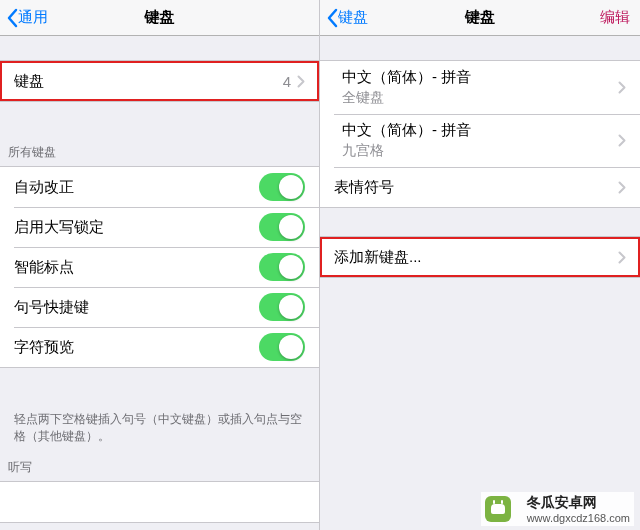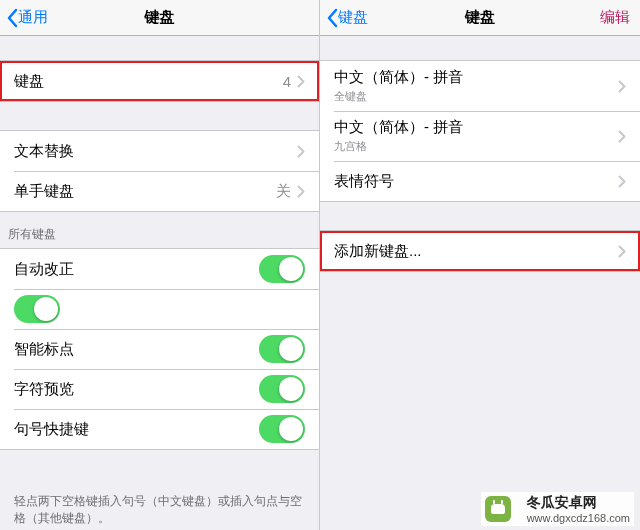--- a/index.html
+++ b/index.html
@@ -64,22 +64,22 @@
   cursor: pointer;
 }
 .row + .row::before {
   content: "";
   position: absolute;
   left: 14px; right: 0; top: 0;
   height: 1px;
   background: #c8c7cc;
 }
 .row-label { font-size: 15px; color: #000; flex: 1; }
-.row-sub { font-size: 11px; color: #8e8e93; margin-top: 2px; }
-.row-col { display: flex; flex-direction: column; flex: 1; padding: 7px 0; }
+.row-sub { font-size: 14px; color: #8e8e93; margin-top: 2px; }
+.row-col { display: flex; flex-direction: column; flex: 1; padding: 7px 0; margin-left: 8px; }
 .row-detail { font-size: 15px; color: #8e8e93; margin-right: 6px; }
 .chevron { color: #c7c7cc; }
 .chevron svg { width: 8px; height: 13px; display: block; }
 
 .toggle {
   width: 46px; height: 28px;
   background: #4cd964;
   border-radius: 14px;
   position: relative;
 }
@@ -168,58 +168,40 @@
           <span class="row-label">键盘</span>
           <span class="row-detail">4</span>
           <span class="chevron">
               <svg viewBox="0 0 8 13">
                 <polyline points="1.5,1.5 6.5,6.5 1.5,11.5" fill="none" stroke="#c7c7cc" stroke-width="2" stroke-linecap="round" stroke-linejoin="round"></polyline>
               </svg>
             </span>
         </div>
       </div>
       <div class="spacer"></div>
-      <div class="group">
-        <div class="row">
-          <span class="row-label">文本替换</span>
-          <span class="chevron">
-              <svg viewBox="0 0 8 13">
-                <polyline points="1.5,1.5 6.5,6.5 1.5,11.5" fill="none" stroke="#c7c7cc" stroke-width="2" stroke-linecap="round" stroke-linejoin="round"></polyline>
-              </svg>
-            </span>
-        </div>
-        <div class="row">
-          <span class="row-label">单手键盘</span>
-          <span class="row-detail">关</span>
-          <span class="chevron">
-              <svg viewBox="0 0 8 13">
-                <polyline points="1.5,1.5 6.5,6.5 1.5,11.5" fill="none" stroke="#c7c7cc" stroke-width="2" stroke-linecap="round" stroke-linejoin="round"></polyline>
-              </svg>
-            </span>
-        </div>
-      </div>
       <div class="section-header">所有键盘</div>
       <div class="group">
         <div class="row">
           <span class="row-label">自动改正</span>
           <div class="toggle"></div>
         </div>
         <div class="row">
+          <span class="row-label">启用大写锁定</span>
           <div class="toggle"></div>
         </div>
         <div class="row">
           <span class="row-label">智能标点</span>
           <div class="toggle"></div>
         </div>
         <div class="row">
+          <span class="row-label">句号快捷键</span>
+          <div class="toggle"></div>
+        </div>
+        <div class="row">
           <span class="row-label">字符预览</span>
-          <div class="toggle"></div>
-        </div>
-        <div class="row">
-          <span class="row-label">句号快捷键</span>
           <div class="toggle"></div>
         </div>
       </div>
       <div class="footer-note">轻点两下空格键插入句号（中文键盘）或插入句点与空格（其他键盘）。</div>
       <div class="section-header">听写</div>
       <div class="group">
         <div class="row">
           
           
         </div>

